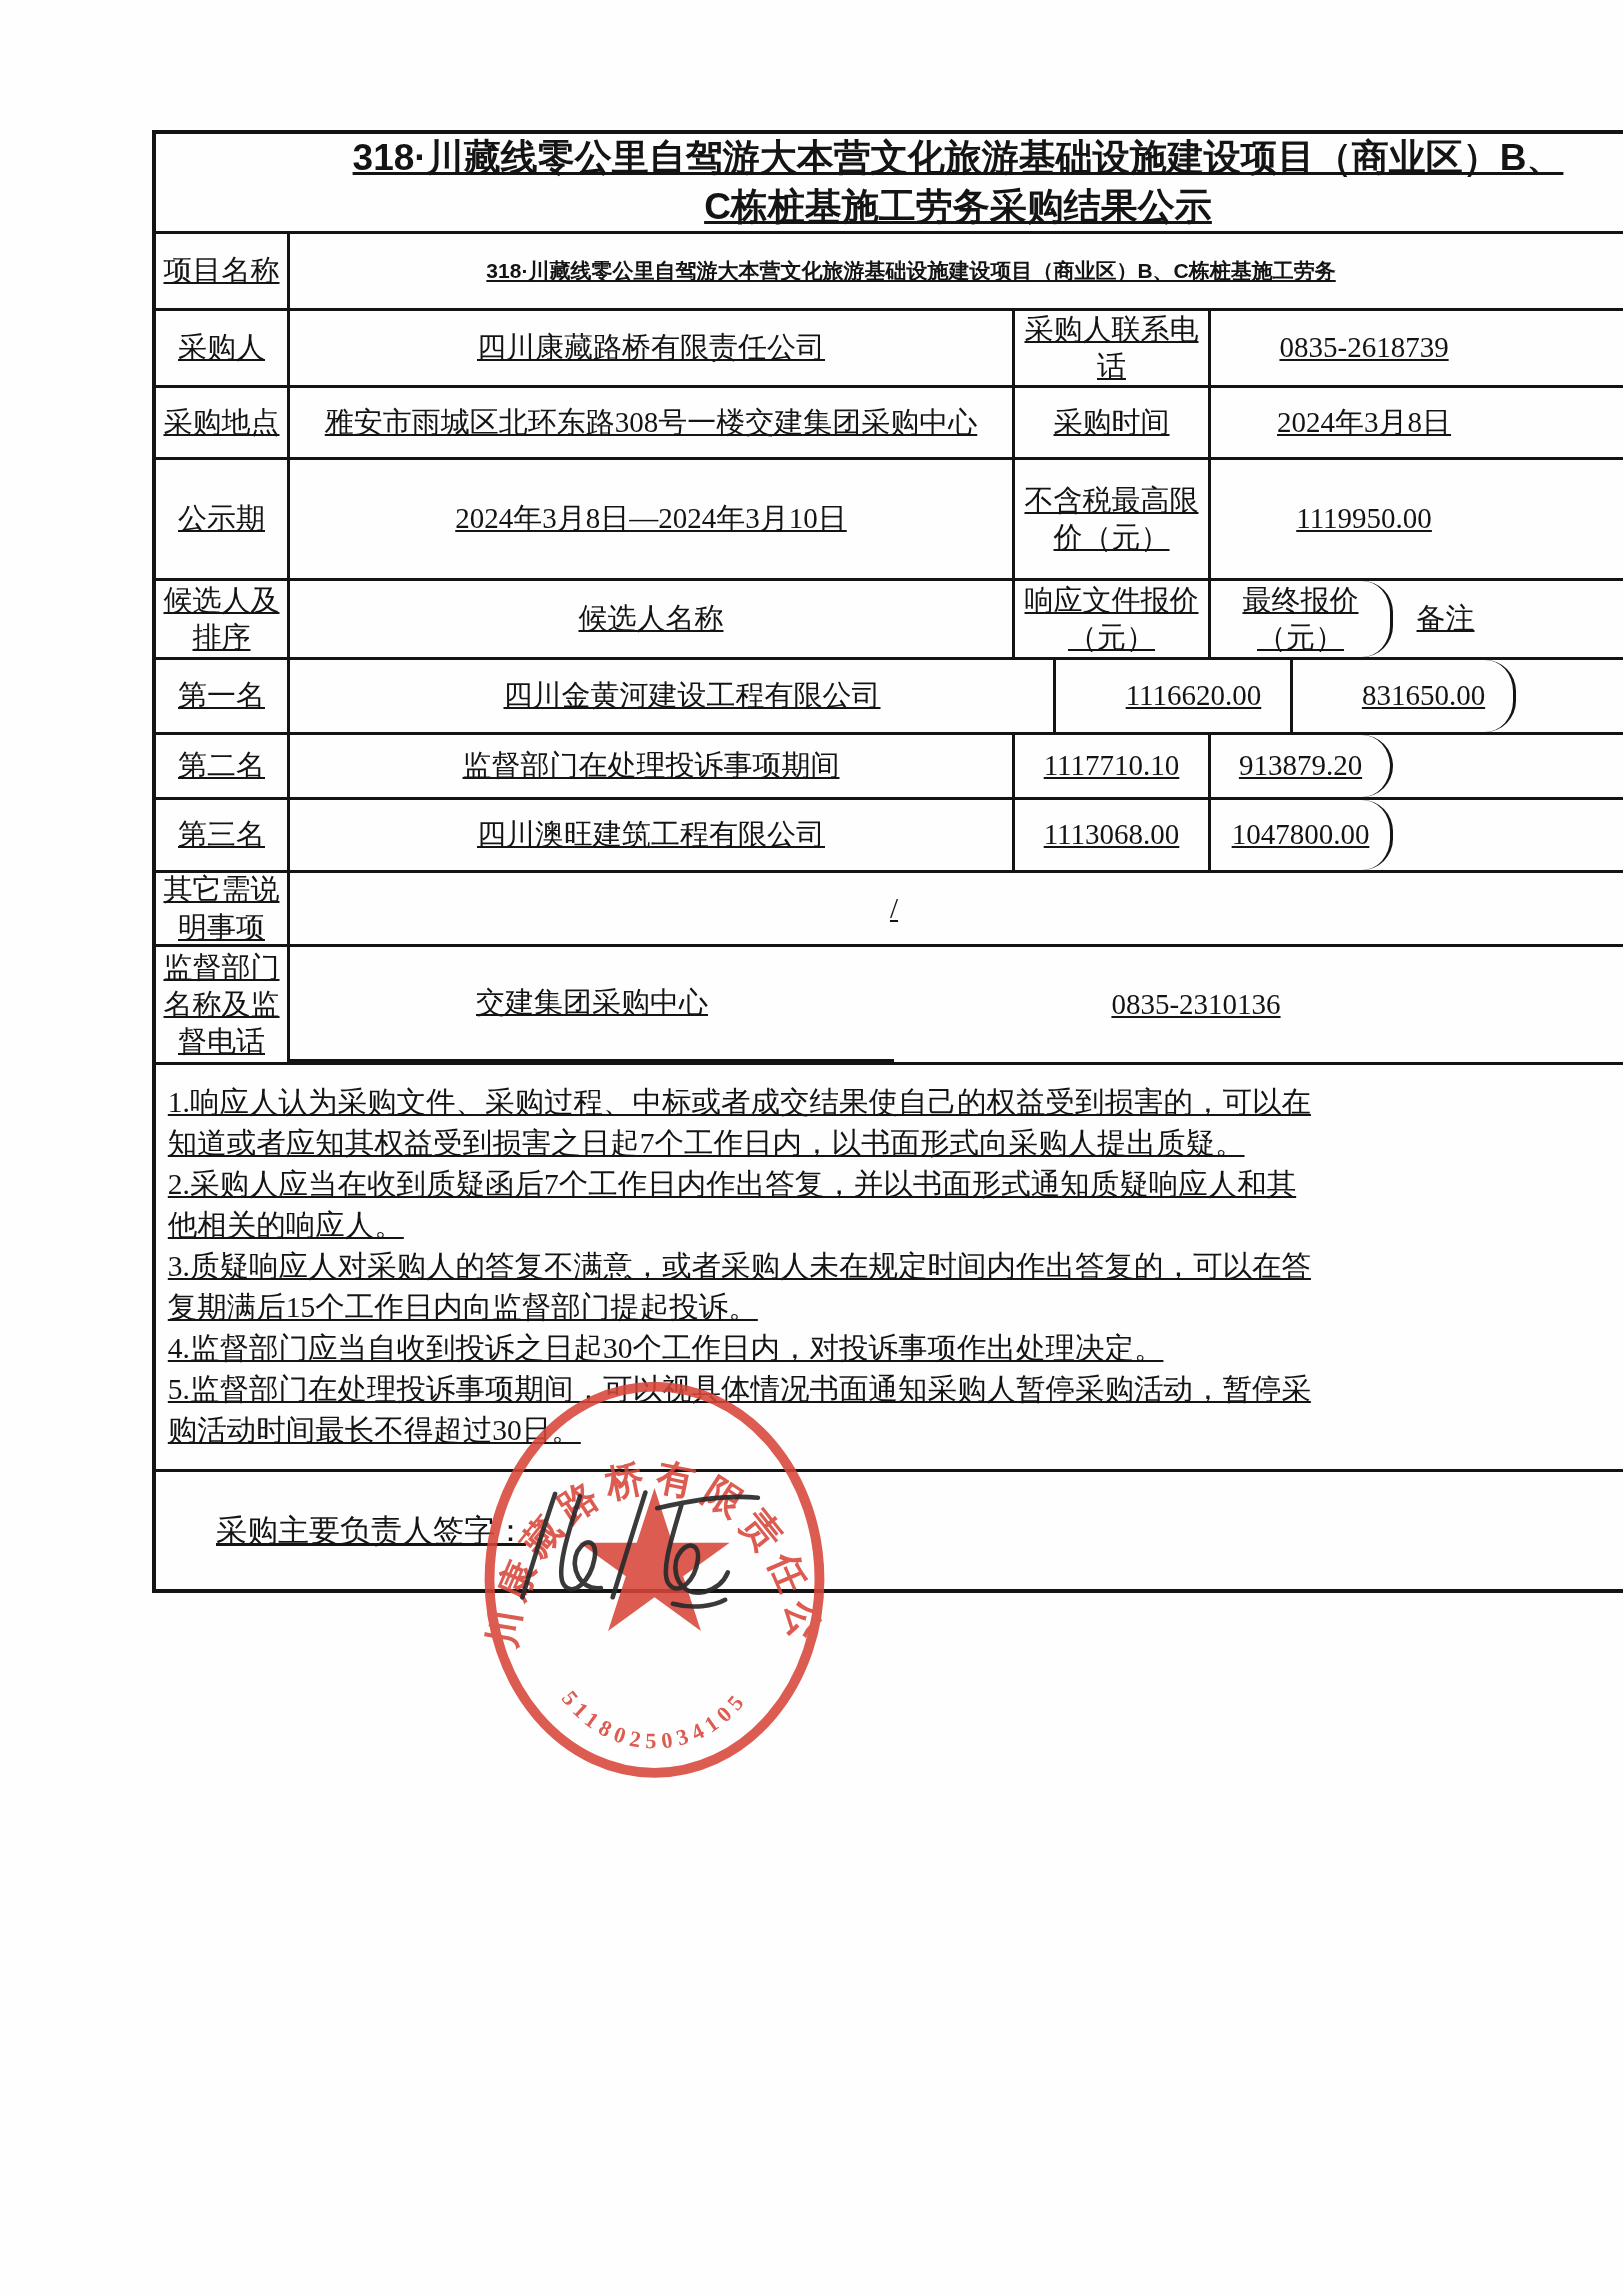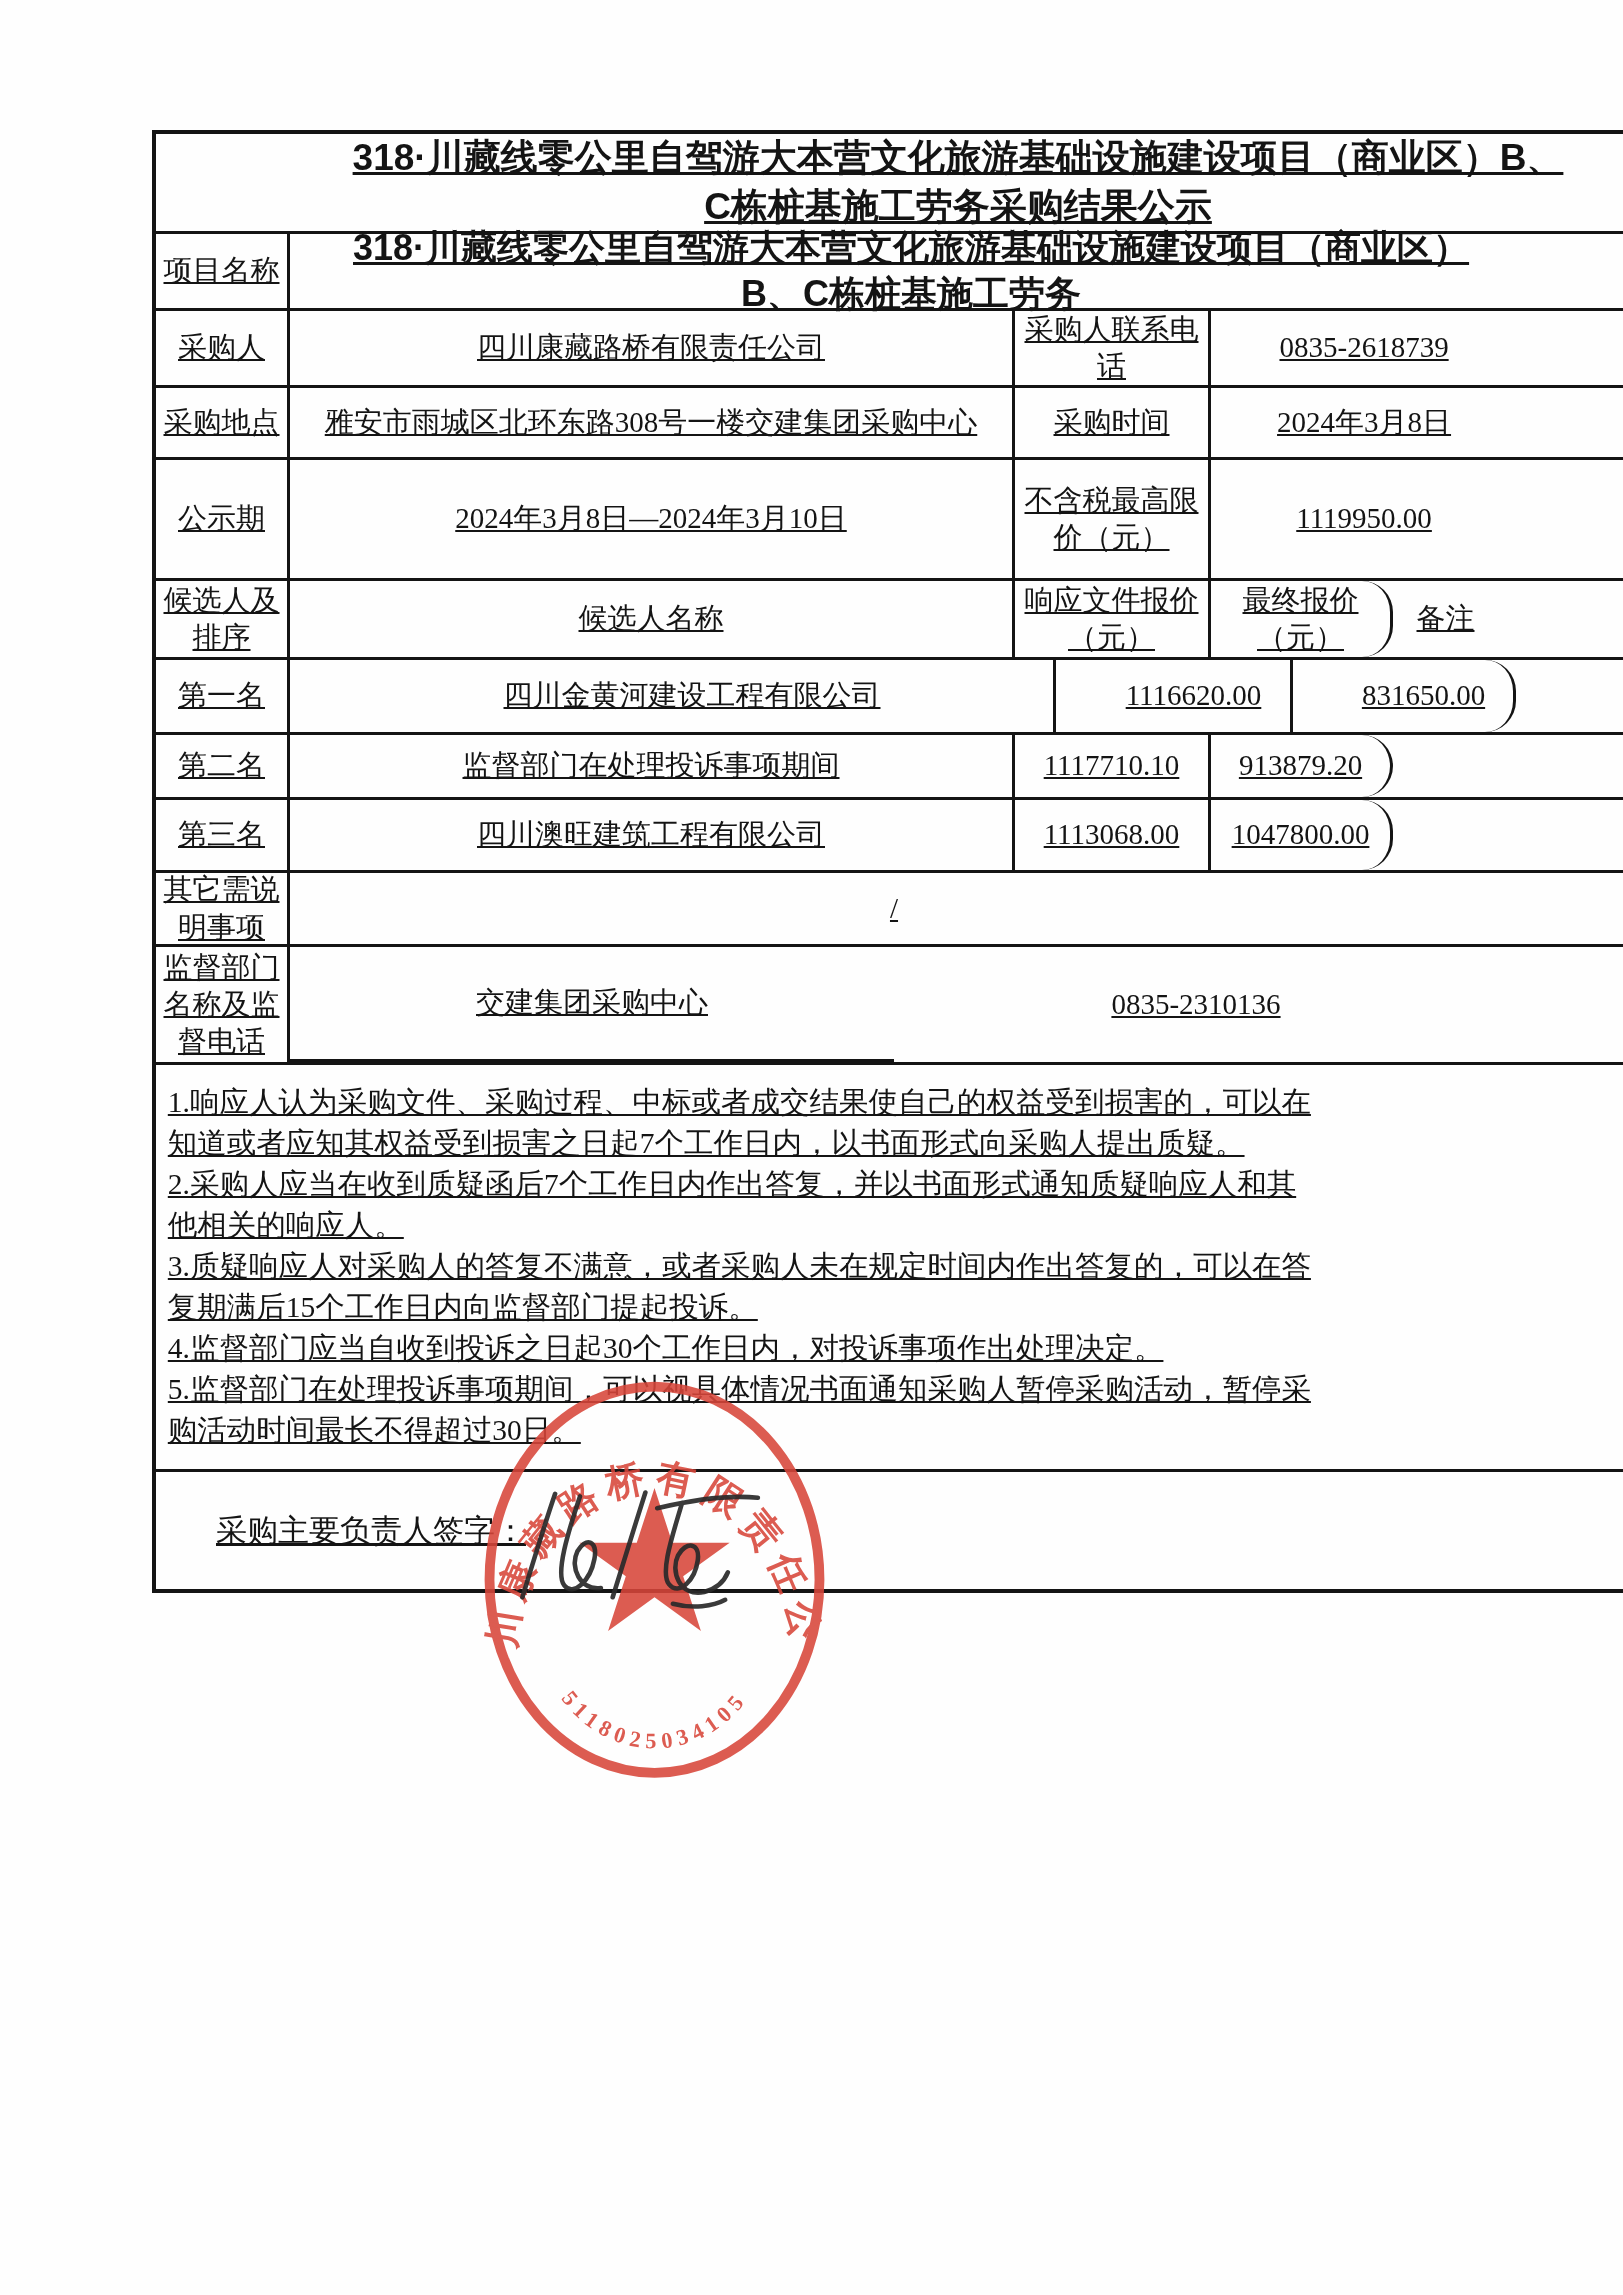--- a/index.html
+++ b/index.html
@@ -37,21 +37,21 @@
   .colE{width:105px;flex:0 0 auto;}
   .colRest{width:1208px;flex:0 0 auto;}
   .title-row{height:100px;}
   .title-cell{
     width:100%;font-family:"Liberation Sans","DejaVu Sans",sans-serif;
     font-weight:700;font-size:37px;line-height:1.32;padding:1.3px 0;
   }
   .title-inner{max-width:1237px;margin:0 auto;line-break:anywhere;}
   .r-project{height:77px;}
   .r-project .value-inner{max-width:1142px;margin:0 auto;}
-  .bold-sans{font-family:"Liberation Sans","DejaVu Sans",sans-serif;font-weight:700;font-size:36px;padding-left:38px;}
+  .bold-sans{font-family:"Liberation Sans","DejaVu Sans",sans-serif;font-weight:700;font-size:21px;padding-left:38px;}
   .r-purchaser{height:77px;}
   .r-location{height:72px;}
   .r-publicity{height:121px;}
   .r-candheader{height:79px;}
   .r-cand1{height:75px;gap:41px;}
   .r-cand2{height:65px;}
   .r-cand3{height:73px;}
   .r-other{height:74px;}
   .r-supervision{height:118px;}
   .r-objection{height:407px;}

